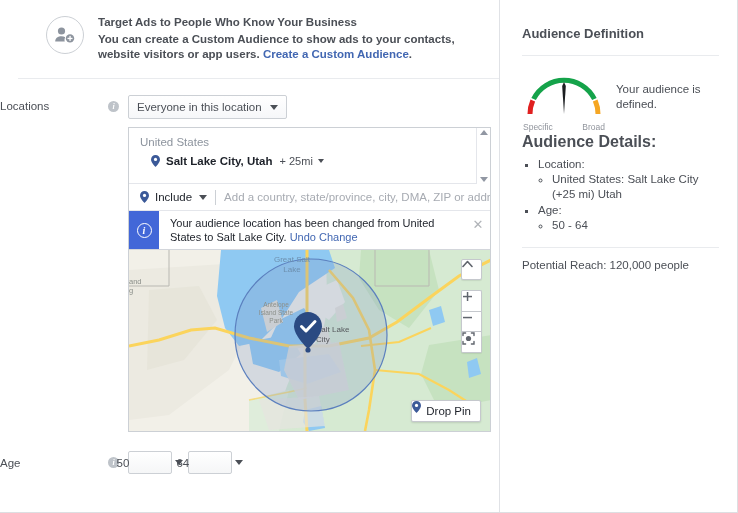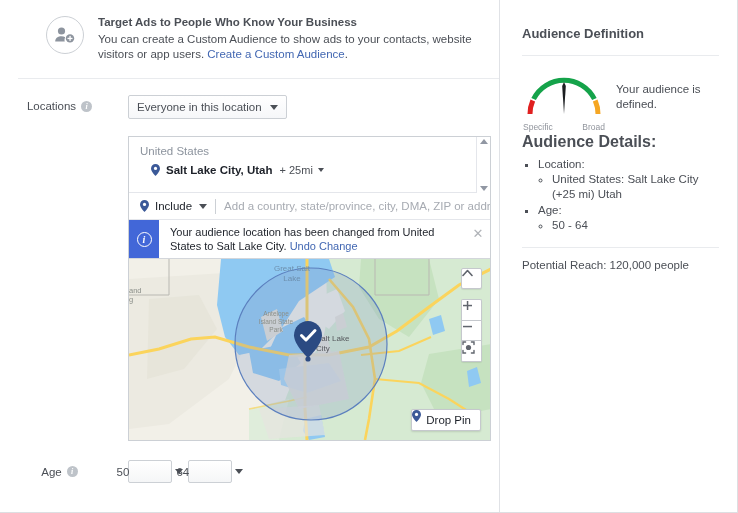--- a/index.html
+++ b/index.html
@@ -61,30 +61,31 @@
     background: #fff;
   }
   .promo-text { padding-top: 1px; }
   .promo-title {
     font-size: 11.5px; font-weight: bold; color: #4b4f56;
     line-height: 15px; margin-bottom: 2px;
   }
   .promo-body {
     font-size: 11.5px; color: #4b4f56; line-height: 15px;
     max-width: 385px;
+    font-weight: bold;
   }
   .link { color: #4267b2; cursor: pointer; }
 
   
   .form-row { display: flex; align-items: flex-start; padding: 0 0 0 0; }
   .form-label {
     width: 128px; text-align: right;
     padding-right: 9px; padding-top: 5px;
     font-size: 11.5px; color: #4b4f56;
-    display: flex; justify-content: center; align-items: center;
+    display: flex; justify-content: space-between; align-items: center;
   }
   .info-icon {
     display: inline-block; width: 11px; height: 11px;
     border-radius: 50%; background: #bec3c9;
     color: #fff; font-size: 8px; font-style: italic;
     font-weight: bold; line-height: 11px; text-align: center;
     margin-left: 5px; font-family: "Liberation Serif", serif;
   }
 
   .locations-row { margin-top: 16px; }
@@ -99,21 +100,21 @@
   }
   .select-box .caret {
     width: 0; height: 0; margin-left: 8px;
     border-left: 4px solid transparent;
     border-right: 4px solid transparent;
     border-top: 5px solid #4b4f56;
   }
 
   
   .loc-panel {
-    margin-top: 17px; margin-left: 128px;
+    margin-top: 8px; margin-left: 128px;
     width: 363px;
     border: 1px solid #ccd0d5;
     background: #fff;
     position: relative;
   }
   .loc-list {
     position: relative;
     height: 56px;
     padding: 7px 0 0 0;
     border-bottom: 1px solid #e4e6eb;

